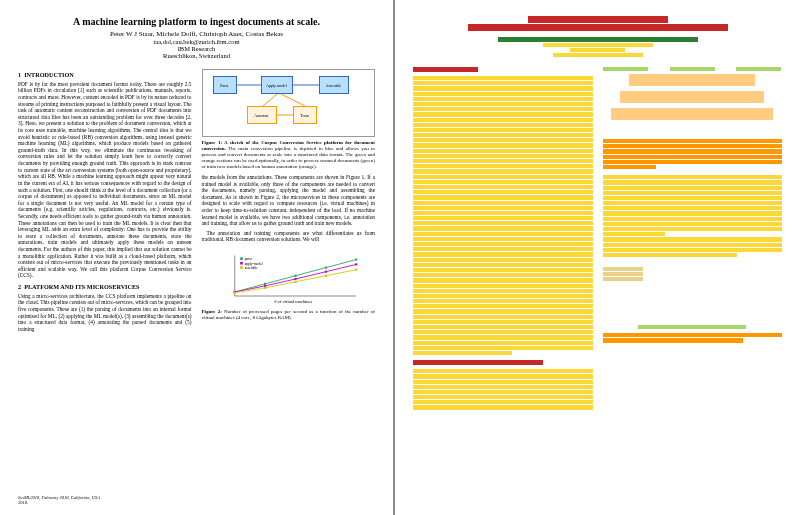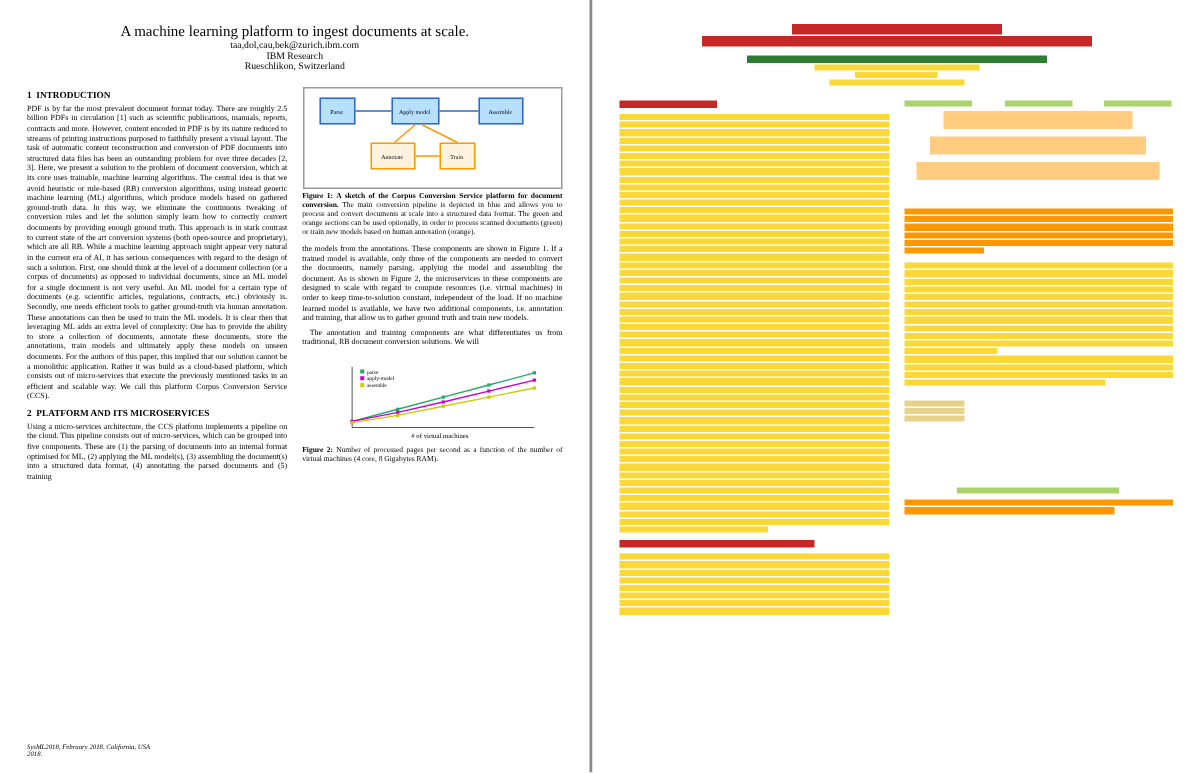--- a/index.html
+++ b/index.html
@@ -2,21 +2,21 @@
 <html><head>
 <meta charset="utf-8">
 <style>
 * { margin: 0; padding: 0; box-sizing: border-box; }
 body { width: 800px; height: 515px; display: flex; font-family: "Times New Roman", serif; background: #fff; }
 .page-left { width: 393px; height: 515px; padding: 12px 18px; background: #fff; overflow: hidden; }
 .divider { width: 2px; height: 515px; background: #888; }
 .page-right { width: 405px; height: 515px; padding: 12px 18px; background: #fff; position: relative; }
 .title-block { text-align: center; margin-top: 4px; margin-bottom: 6px; }
 .title-line1 { font-weight: bold; font-size: 10px; }
-.title-line2 { font-weight: normal; font-size: 10px; }
+.title-line2 { font-weight: bold; font-size: 10px; }
 .authors { font-size: 7px; margin-top: 3px; }
 .emails { font-size: 6.5px; }
 .affil { font-size: 6.5px; }
 .cols { display: flex; gap: 10px; margin-top: 8px; }
 .col { flex: 1; font-size: 5.3px; line-height: 1.25; text-align: justify; }
 .section-h { font-weight: bold; font-size: 6.2px; margin: 4px 0 2px; }
 .para { margin-bottom: 3px; text-indent: 5px; }
 .para.noind { text-indent: 0; }
 .fig-box { border: 1px solid #999; height: 68px; margin: 2px 0 3px; position: relative; background: #fff; }
 .fig-diag { position: absolute; }
@@ -46,20 +46,21 @@
 .gap { height: 4px; }
 .r-chart { height: 62px; display: flex; flex-direction: column; gap: 1px; margin-top: 4px; }
 .r-fig-area { height: 68px; display: flex; flex-direction: column; gap: 1px; margin-bottom: 3px; }
 </style>
 </head>
 <body>
 
 <div class="page-left">
   <div class="title-block">
     <div class="title-line2">A machine learning platform to ingest documents at scale.</div>
+    <div class="authors">Peter W J Staar, Michele Dolfi, Christoph Auer, Costas Bekas</div>
     <div class="emails">taa,dol,cau,bek@zurich.ibm.com</div>
     <div class="affil">IBM Research</div>
     <div class="affil">Rueschlikon, Switzerland</div>
   </div>
 
   <div class="cols">
 
     <div class="col">
       <div class="section-h">
         <span>1</span>&nbsp;&nbsp;<span>INTRODUCTION</span>

